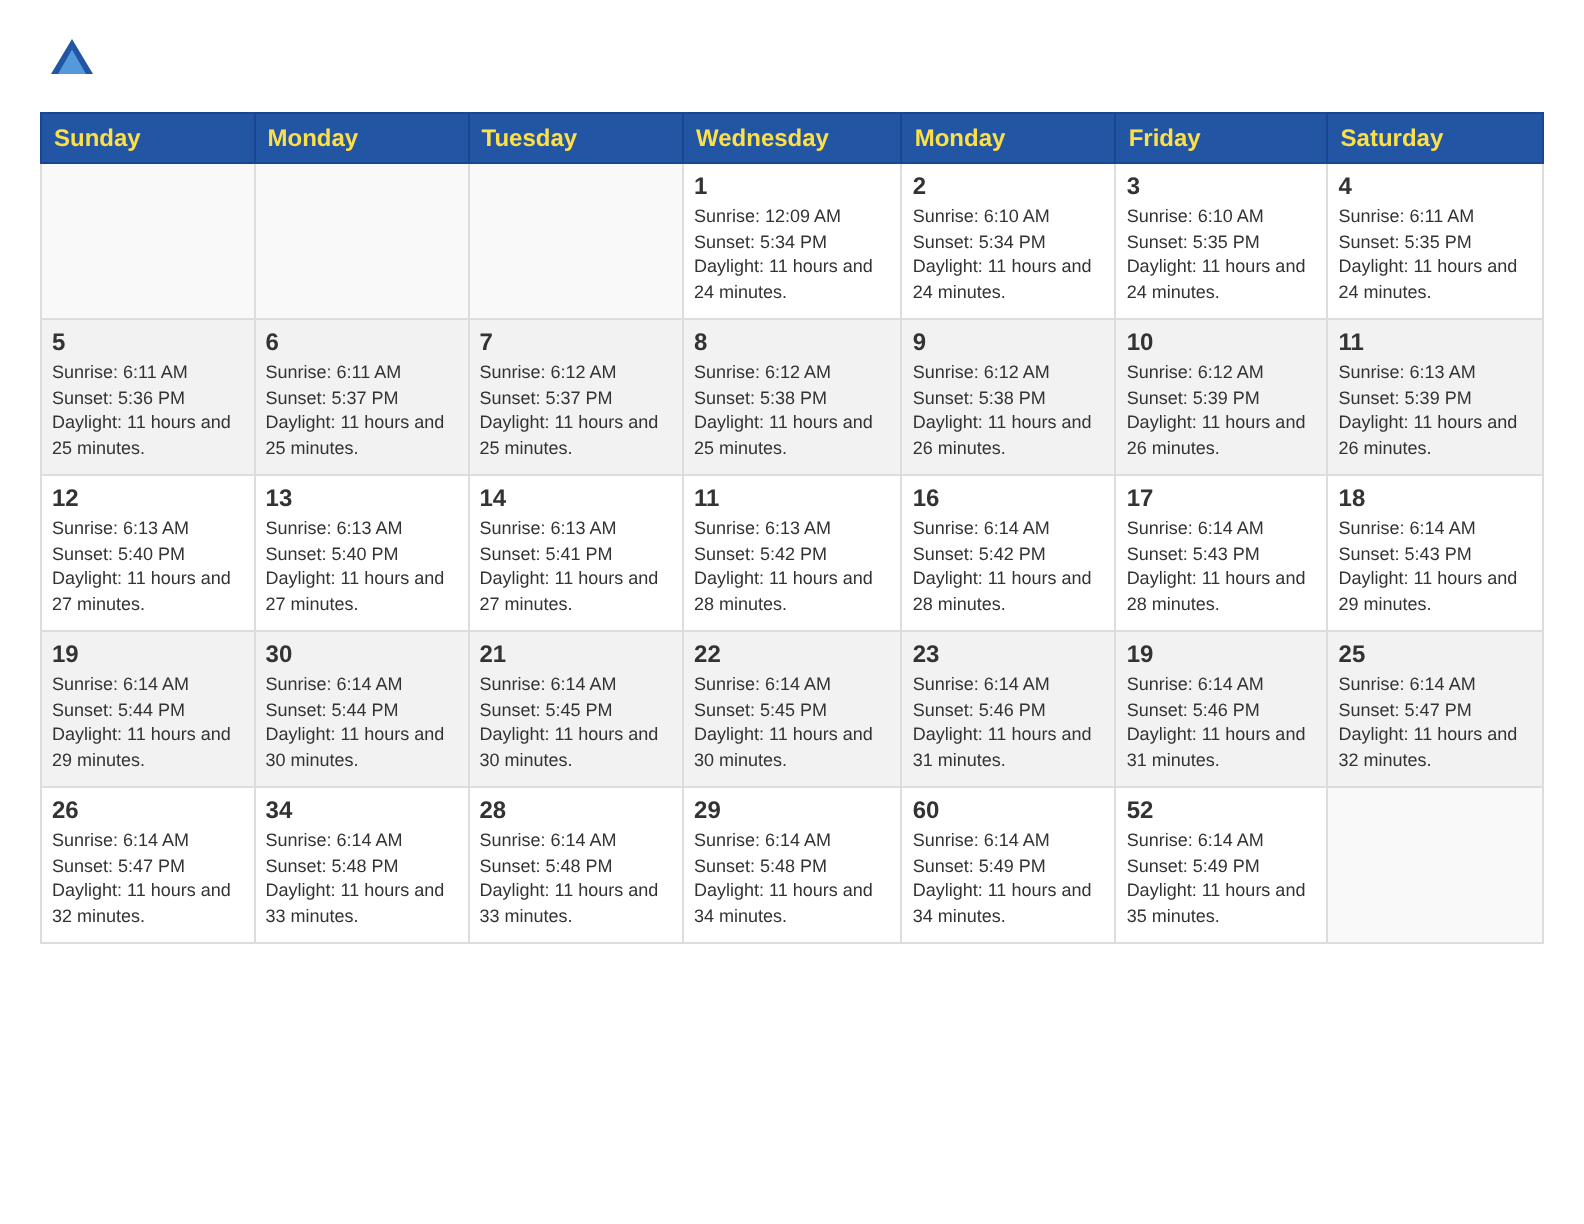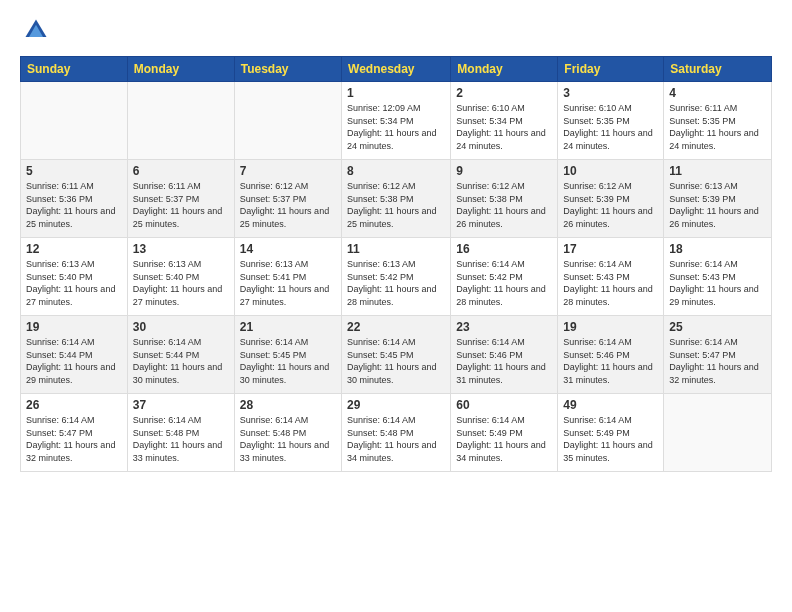--- a/index.html
+++ b/index.html
@@ -291,21 +291,21 @@
           </td>
         </tr>
         <tr>
           <td>
             <span class="day-number">26</span>
             <div class="day-info" style="white-space: pre-line;">Sunrise: 6:14 AM
 Sunset: 5:47 PM
 Daylight: 11 hours and 32 minutes.</div>
           </td>
           <td>
-            <span class="day-number">37</span>
+            <span class="day-number">34</span>
             <div class="day-info" style="white-space: pre-line;">Sunrise: 6:14 AM
 Sunset: 5:48 PM
 Daylight: 11 hours and 33 minutes.</div>
           </td>
           <td>
             <span class="day-number">28</span>
             <div class="day-info" style="white-space: pre-line;">Sunrise: 6:14 AM
 Sunset: 5:48 PM
 Daylight: 11 hours and 33 minutes.</div>
           </td>
@@ -315,21 +315,21 @@
 Sunset: 5:48 PM
 Daylight: 11 hours and 34 minutes.</div>
           </td>
           <td>
             <span class="day-number">60</span>
             <div class="day-info" style="white-space: pre-line;">Sunrise: 6:14 AM
 Sunset: 5:49 PM
 Daylight: 11 hours and 34 minutes.</div>
           </td>
           <td>
-            <span class="day-number">49</span>
+            <span class="day-number">52</span>
             <div class="day-info" style="white-space: pre-line;">Sunrise: 6:14 AM
 Sunset: 5:49 PM
 Daylight: 11 hours and 35 minutes.</div>
           </td>
           <td class="empty"></td>
         </tr>
       </tbody>
   </table>
 </div>
 

